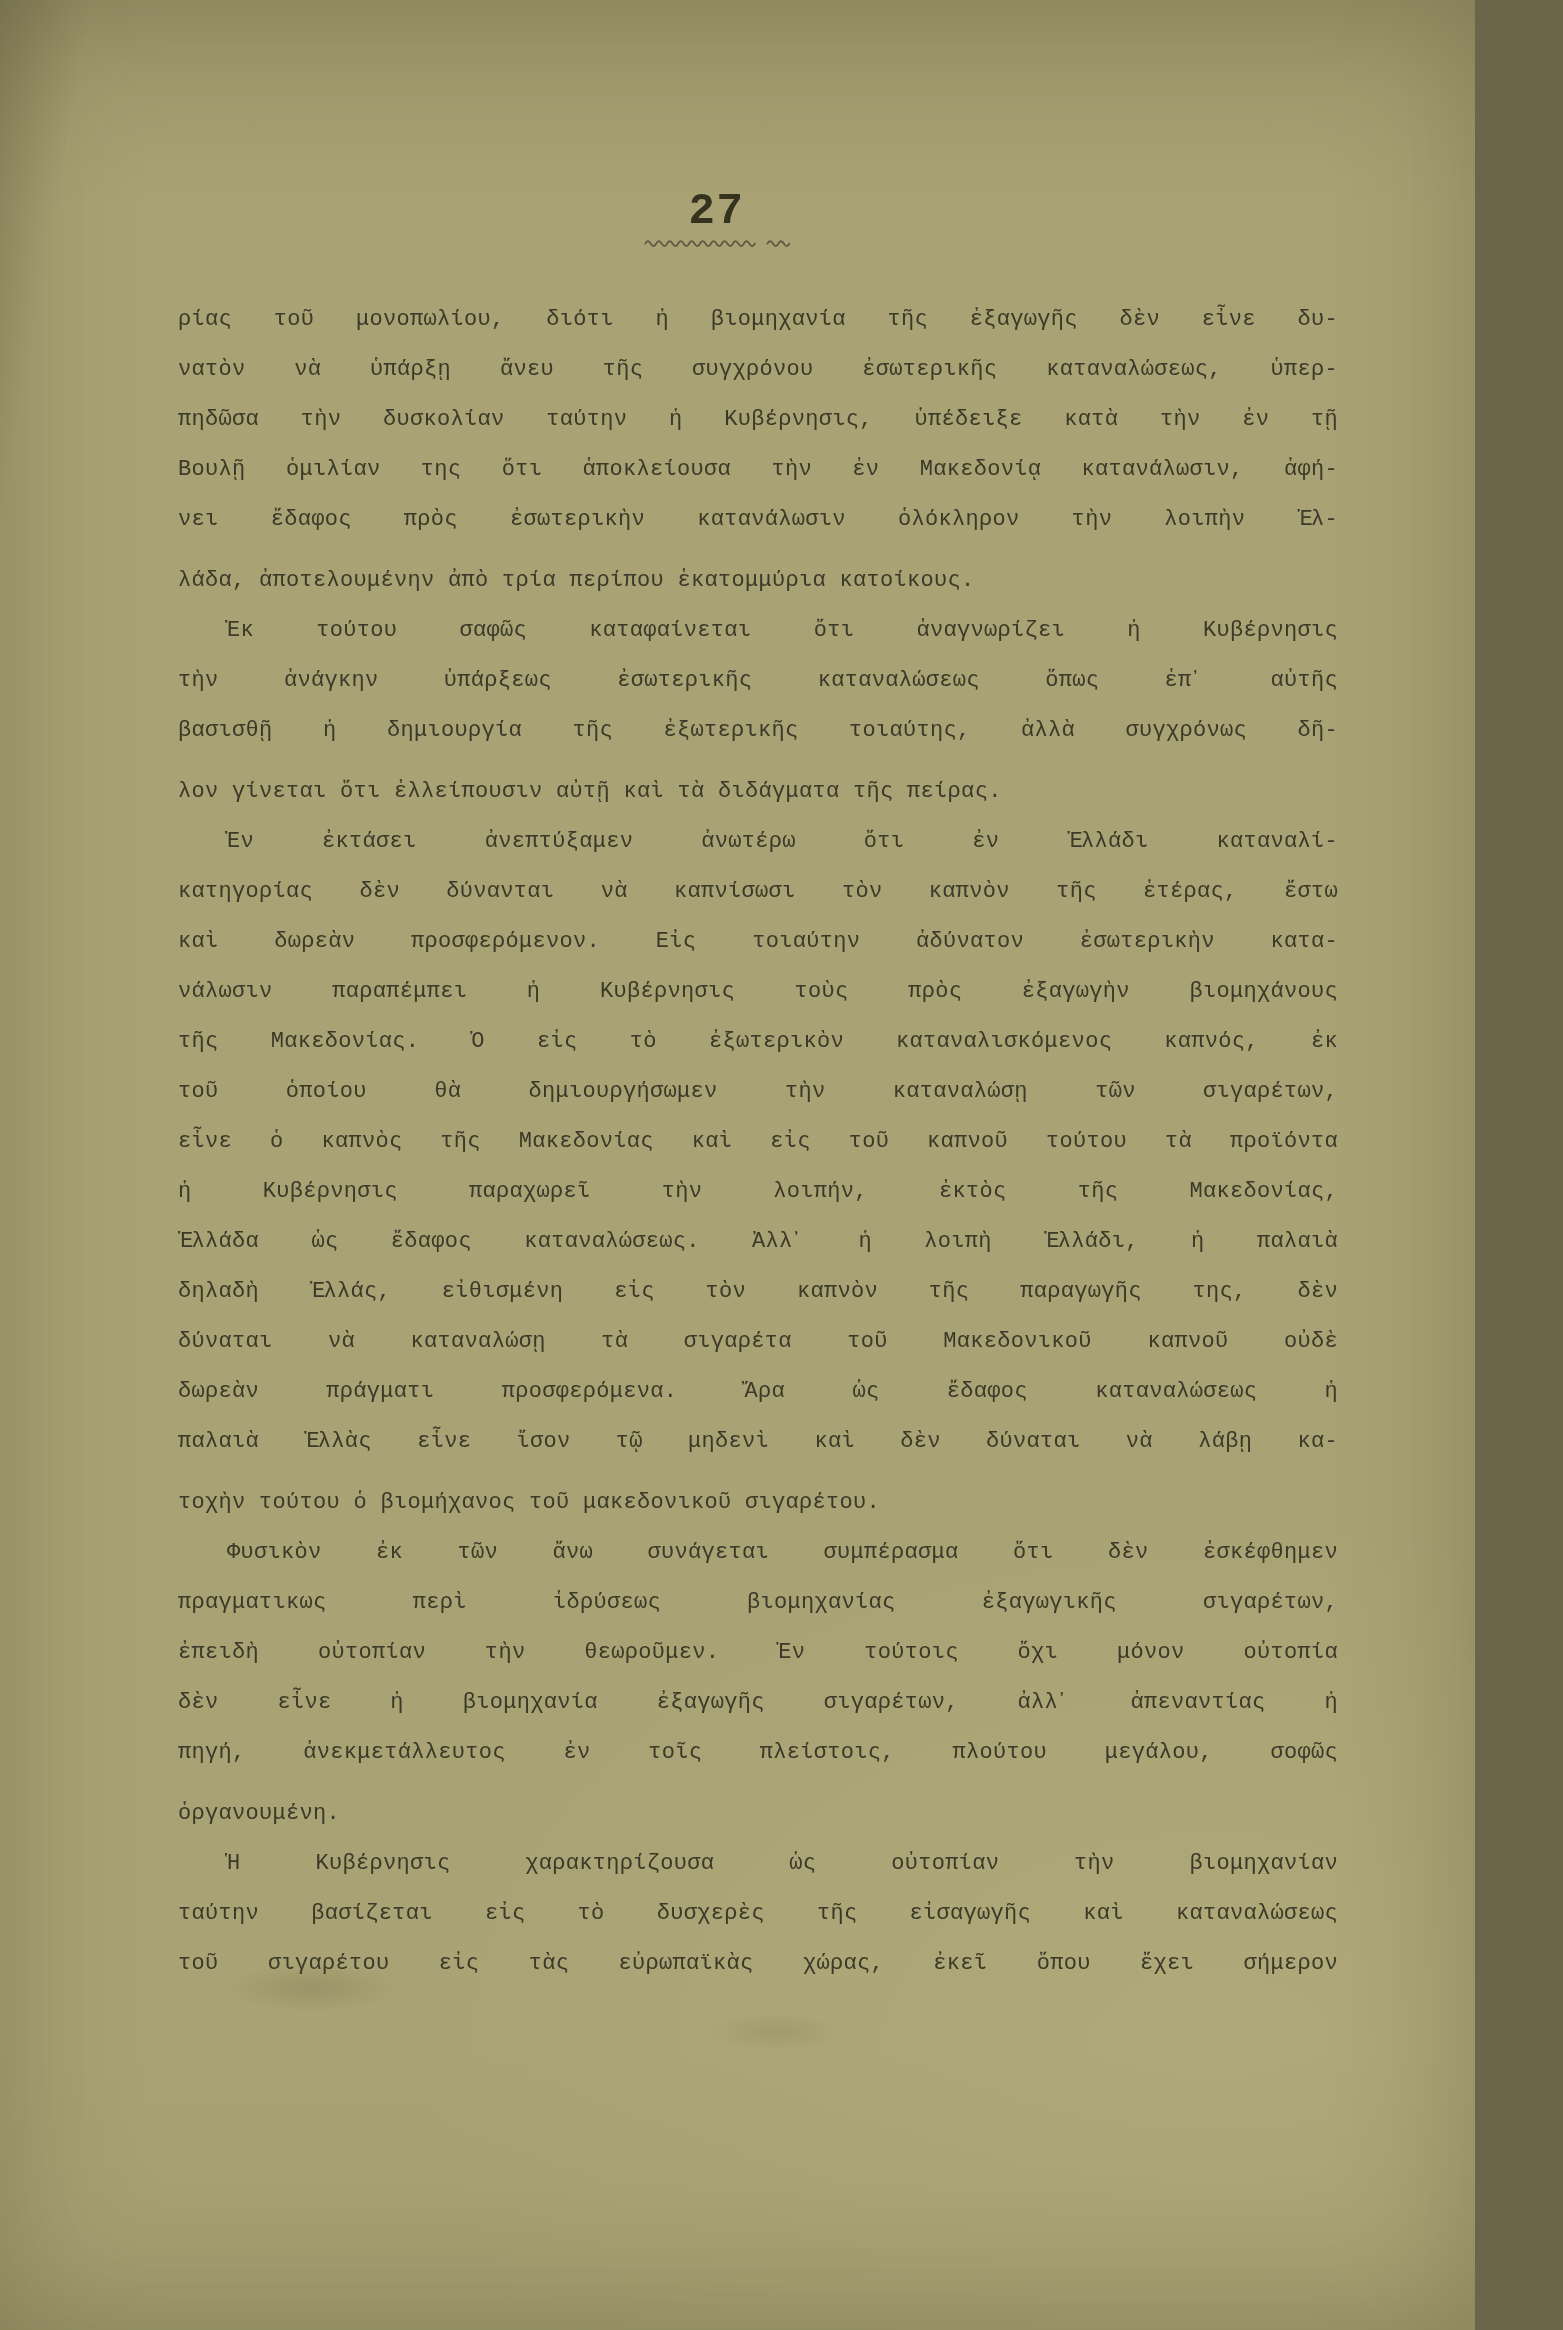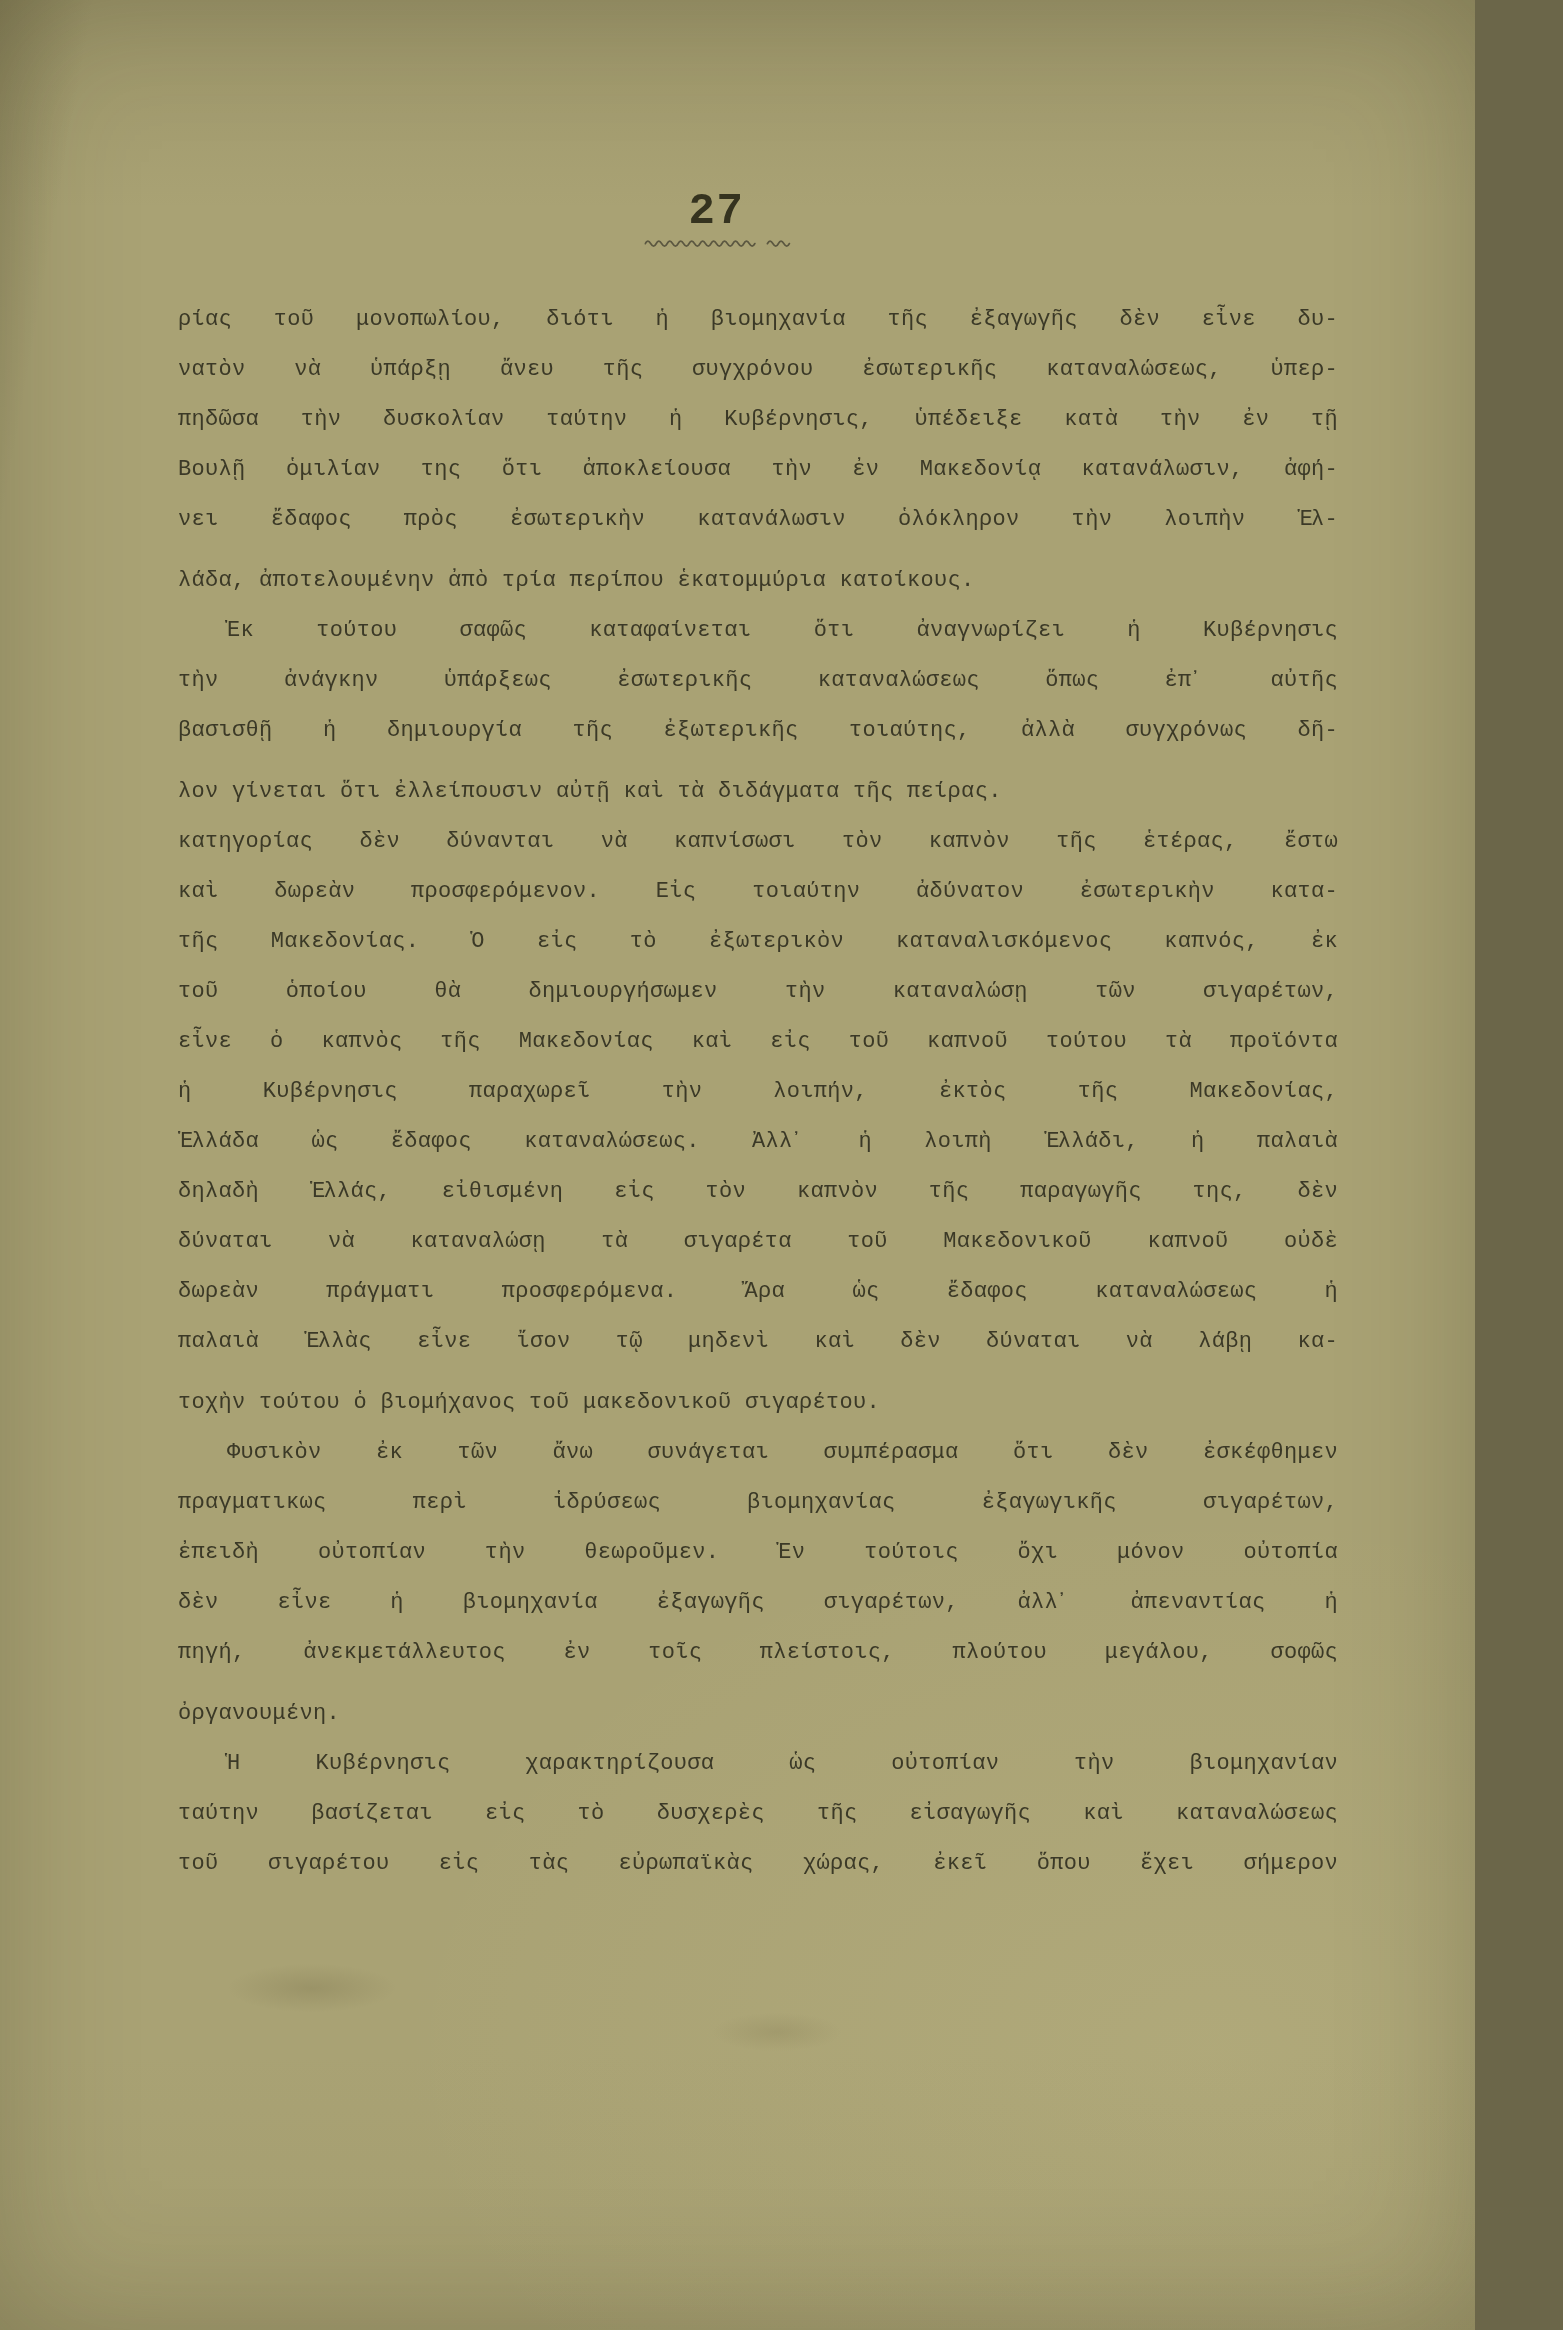--- a/index.html
+++ b/index.html
@@ -94,22 +94,24 @@
     </div>
 
     <div class="para">
       <div class="line indent">Ἐκ τούτου σαφῶς καταφαίνεται ὅτι ἀναγνωρίζει ἡ Κυβέρνησις</div>
       <div class="line">τὴν ἀνάγκην ὑπάρξεως ἐσωτερικῆς καταναλώσεως ὅπως ἐπ᾽ αὐτῆς</div>
       <div class="line">βασισθῇ ἡ δημιουργία τῆς ἐξωτερικῆς τοιαύτης, ἀλλὰ συγχρόνως δῆ-</div>
       <div class="line end">λον γίνεται ὅτι ἐλλείπουσιν αὐτῇ καὶ τὰ διδάγματα τῆς πείρας.</div>
     </div>
 
     <div class="para">
+      <div class="line indent">Ἐν ἐκτάσει ἀνεπτύξαμεν ἀνωτέρω ὅτι ἐν Ἑλλάδι καταναλί-</div>
       <div class="line">κατηγορίας δὲν δύνανται νὰ καπνίσωσι τὸν καπνὸν τῆς ἑτέρας, ἔστω</div>
       <div class="line">καὶ δωρεὰν προσφερόμενον. Εἰς τοιαύτην ἀδύνατον ἐσωτερικὴν κατα-</div>
+      <div class="line">νάλωσιν παραπέμπει ἡ Κυβέρνησις τοὺς πρὸς ἐξαγωγὴν βιομηχάνους</div>
       <div class="line">τῆς Μακεδονίας. Ὁ εἰς τὸ ἐξωτερικὸν καταναλισκόμενος καπνός, ἐκ</div>
       <div class="line">τοῦ ὁποίου θὰ δημιουργήσωμεν τὴν καταναλώσῃ τῶν σιγαρέτων,</div>
       <div class="line">εἶνε ὁ καπνὸς τῆς Μακεδονίας καὶ εἰς τοῦ καπνοῦ τούτου τὰ προϊόντα</div>
       <div class="line">ἡ Κυβέρνησις παραχωρεῖ τὴν λοιπήν, ἐκτὸς τῆς Μακεδονίας,</div>
       <div class="line">Ἑλλάδα ὡς ἔδαφος καταναλώσεως. Ἀλλ᾽ ἡ λοιπὴ Ἑλλάδι, ἡ παλαιὰ</div>
       <div class="line">δηλαδὴ Ἑλλάς, εἰθισμένη εἰς τὸν καπνὸν τῆς παραγωγῆς της, δὲν</div>
       <div class="line">δύναται νὰ καταναλώσῃ τὰ σιγαρέτα τοῦ Μακεδονικοῦ καπνοῦ οὐδὲ</div>
       <div class="line">δωρεὰν πράγματι προσφερόμενα. Ἄρα ὡς ἔδαφος καταναλώσεως ἡ</div>
       <div class="line">παλαιὰ Ἑλλὰς εἶνε ἴσον τῷ μηδενὶ καὶ δὲν δύναται νὰ λάβῃ κα-</div>
       <div class="line end">τοχὴν τούτου ὁ βιομήχανος τοῦ μακεδονικοῦ σιγαρέτου.</div>

